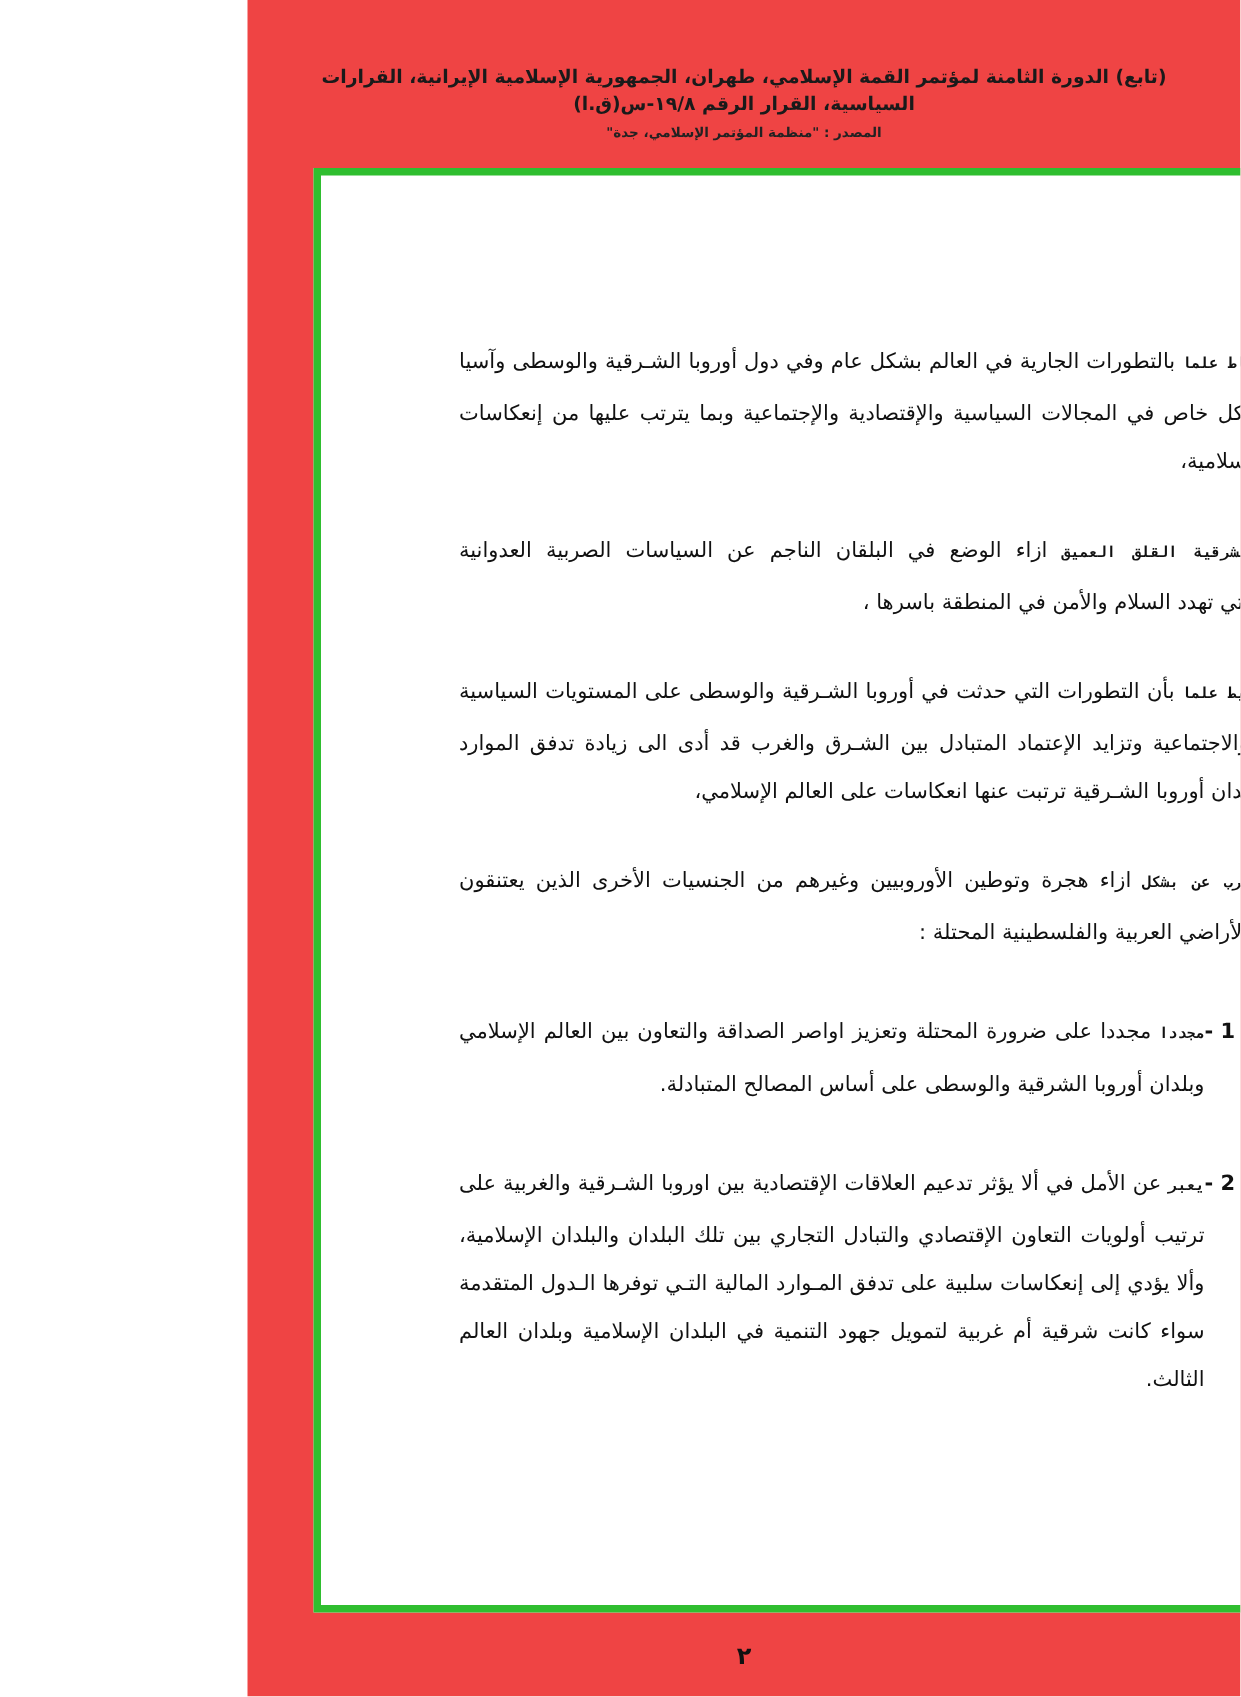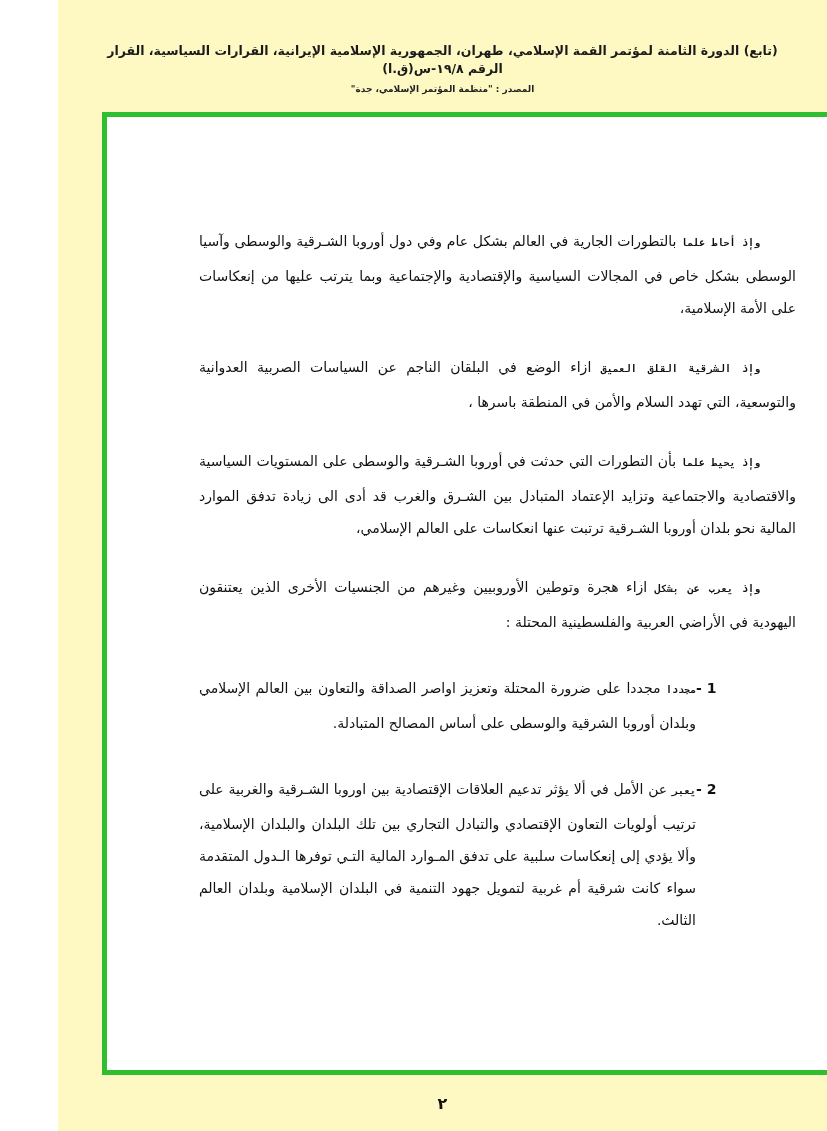--- a/index.html
+++ b/index.html
@@ -3,23 +3,23 @@
 <meta charset="utf-8">
 <style>
   html, body {
     margin: 0;
     padding: 0;
     background: #ffffff;
     font-family: "DejaVu Sans", sans-serif;
   }
   .page {
     position: relative;
-    width: 769px;
+    width: 662px;
     height: 1131px;
-    background: #fef9c3;
+    background: #ef4444;
     overflow: hidden;
     direction: rtl;
   }
   .header {
     position: absolute;
     top: 42px;
     left: 40px;
     right: 40px;
     text-align: center;
     direction: rtl;

